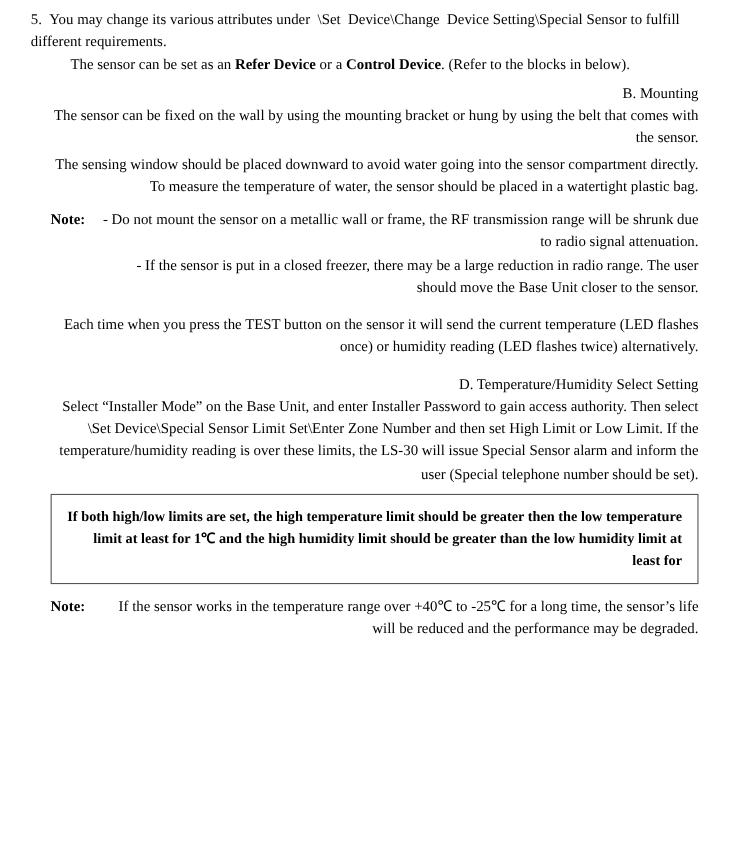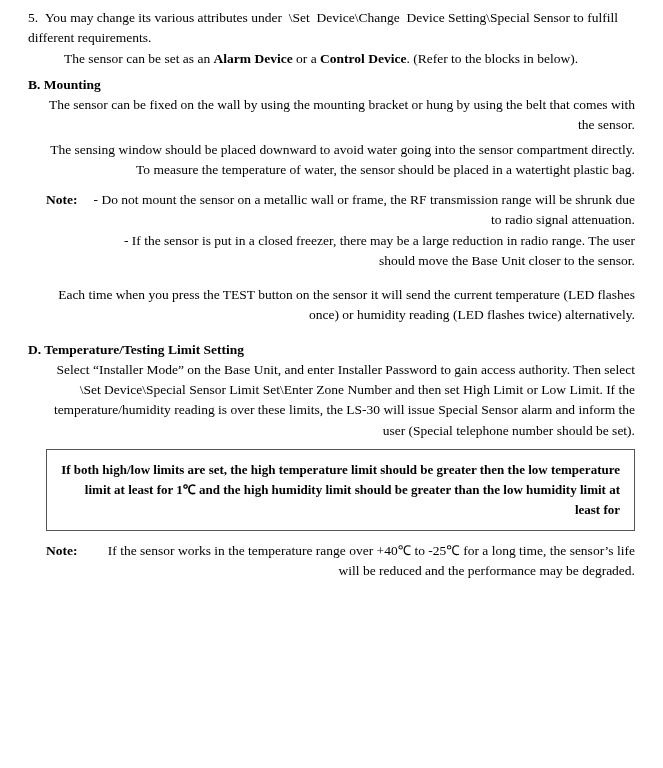--- a/index.html
+++ b/index.html
@@ -13,21 +13,22 @@
       line-height: 1.5;
       color: #000;
       background: #fff;
       width: 663px;
       padding: 8px 28px 16px 28px;
     }
     .section {
       margin-bottom: 10px;
     }
     .section-header {
-      font-weight: bold;
+      font-weight: normal;
+      text-align: right;
     }
     .section-body {
       padding-left: 18px;
       text-align: right;
     }
     .item-5 {
       margin-bottom: 6px;
     }
     .note-block {
       margin-top: 10px;
@@ -65,21 +66,21 @@
     }
   </style>
 </head>
 <body>
 
 <div class="item-5">
   <p>
     5. &nbsp;You may change its various attributes under &nbsp;\Set &nbsp;Device\Change &nbsp;Device Setting\Special Sensor to fulfill different requirements.
   </p>
   <p style="padding-left:36px;">
-    The sensor can be set as an <span style="font-weight:bold;">Alarm Device</span> or a <span style="font-weight:bold;">Control Device</span>. (Refer to the blocks in below).
+    The sensor can be set as an <span style="font-weight:bold;">Refer Device</span> or a <span style="font-weight:bold;">Control Device</span>. (Refer to the blocks in below).
   </p>
 </div>
 
 <div class="section">
   <p class="section-header">B. Mounting</p>
   <div class="section-body">
     <p>The sensor can be fixed on the wall by using the mounting bracket or hung by using the belt that comes with the sensor.</p>
     <p style="margin-top:4px; font-weight:normal;">The sensing window should be placed downward to avoid water going into the sensor compartment directly. To measure the temperature of water, the sensor should be placed in a watertight plastic bag.</p>
 
     <div class="note-block">
@@ -94,21 +95,21 @@
   </div>
 </div>
 
 <div class="section section-c">
   <div class="section-body">
     <p>Each time when you press the TEST button on the sensor it will send the current temperature (LED flashes once) or humidity reading (LED flashes twice) alternatively.</p>
   </div>
 </div>
 
 <div class="section section-d">
-  <p class="section-header">D. Temperature/Testing Limit Setting</p>
+  <p class="section-header">D. Temperature/Humidity Select Setting</p>
   <div class="section-body">
     <p>Select “Installer Mode” on the Base Unit, and enter Installer Password to gain access authority. Then select \Set Device\Special Sensor Limit Set\Enter Zone Number and then set High Limit or Low Limit. If the temperature/humidity reading is over these limits, the LS-30 will issue Special Sensor alarm and inform the user (Special telephone number should be set).</p>
 
     <div class="highlighted-box">If both high/low limits are set, the high temperature limit should be greater then the low temperature limit at least for 1℃ and the high humidity limit should be greater than the low humidity limit at least for</div>
 
     <div class="temp-note">
       <div class="note-row">
         <span class="note-label">Note:</span>
         <span style="padding-left:2px;">If the sensor works in the temperature range over +40℃  to -25℃  for a long time, the sensor’s life will be reduced and the performance may be degraded.</span>
       </div>

